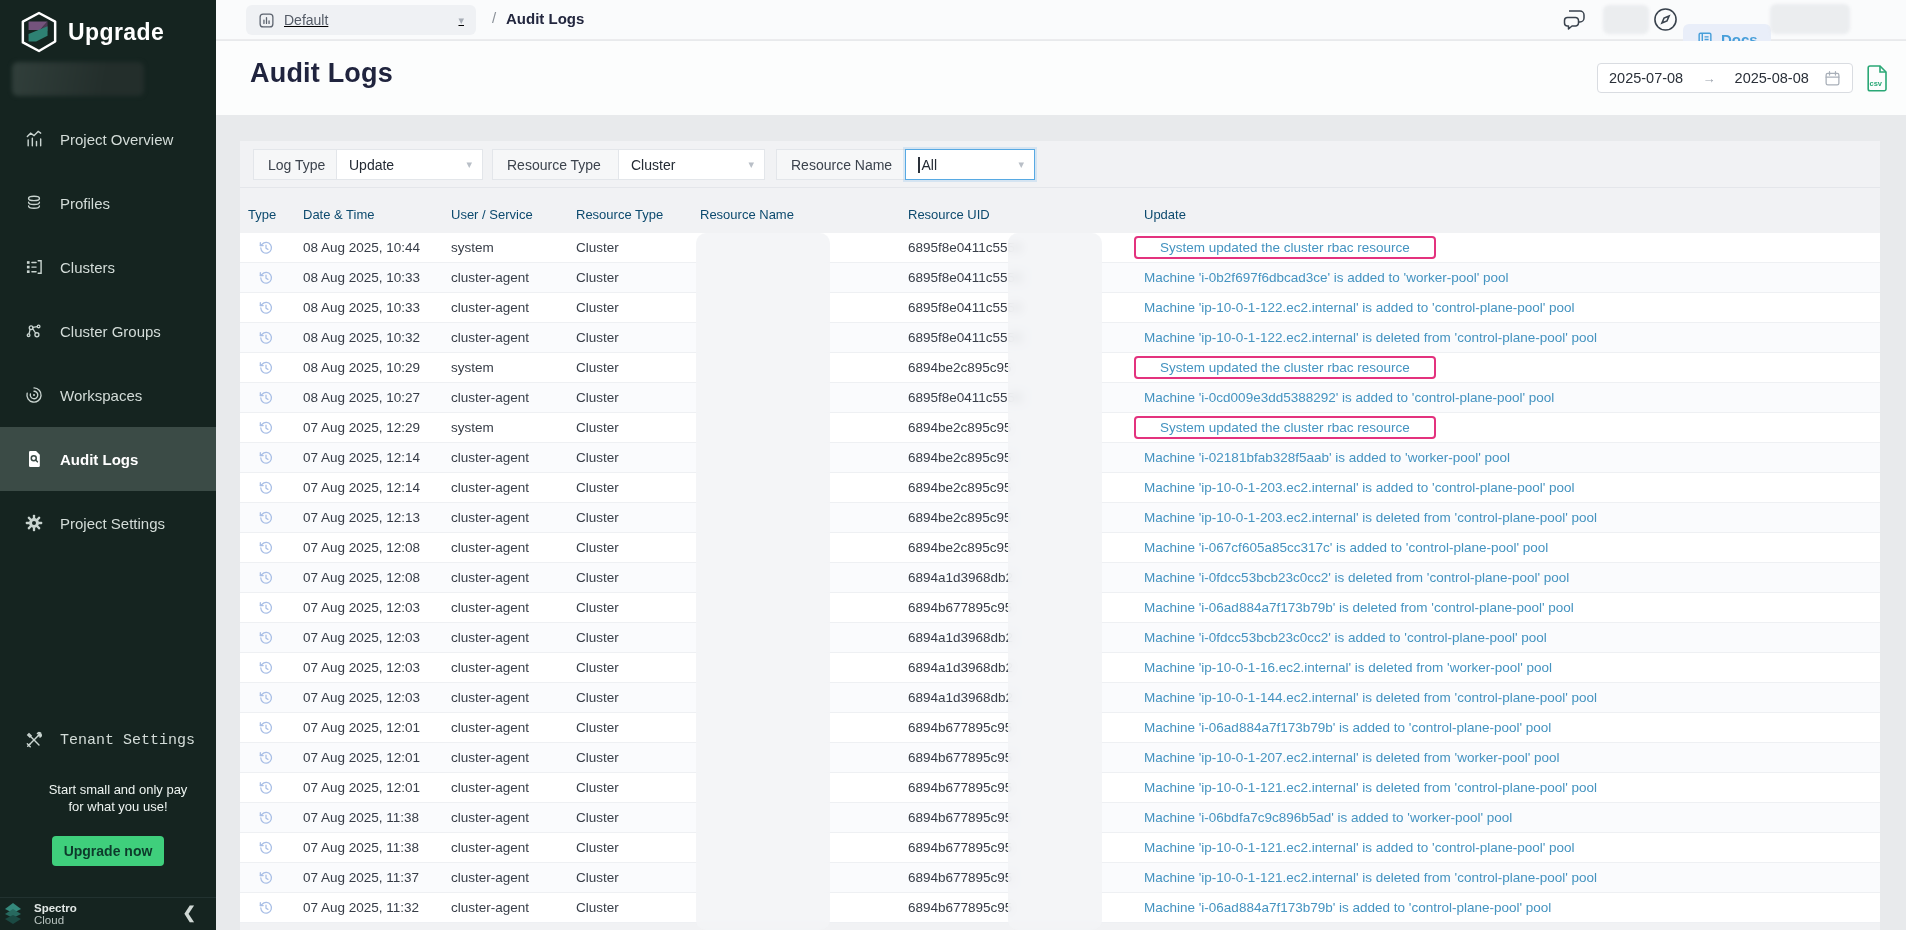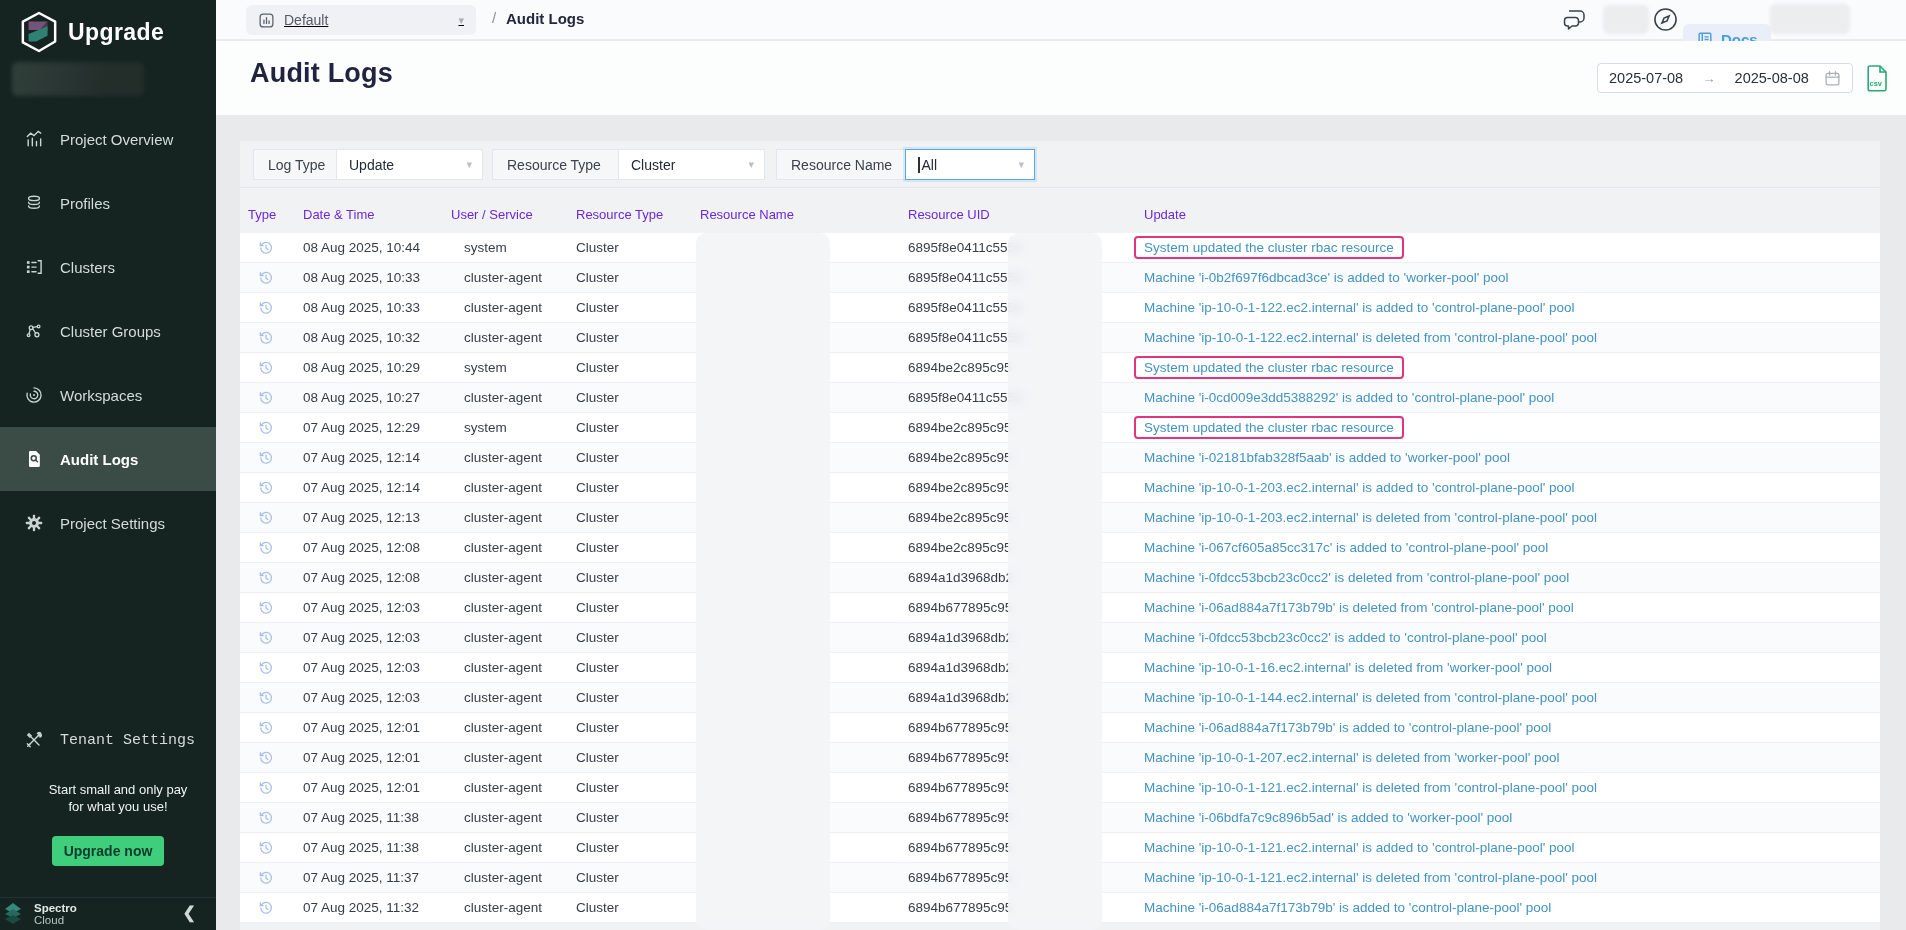--- a/index.html
+++ b/index.html
@@ -56,33 +56,33 @@
   .card{position:absolute;left:24px;top:26px;width:1640px;height:789px;background:#f1f2f4;}
   .fgroup{position:absolute;top:8px;height:31px;display:flex;}
   .flabel{display:flex;align-items:center;padding:0 14px;background:#f6f7f8;border:1px solid #e3e6ea;border-right:none;
           font-size:14px;color:#3c434d;white-space:nowrap;}
   .fselect{display:flex;align-items:center;background:#ffffff;border:1px solid #e3e6ea;font-size:14px;color:#232a33;
            padding:0 26px 0 12px;position:relative;cursor:pointer;white-space:nowrap;}
   .fselect .chev{position:absolute;right:10px;color:#b9bfc7;font-size:11px;}
   .fselect.focused{border:1.5px solid #57a9e3;box-shadow:0 0 0 2px rgba(87,169,227,.18);}
   .caret{display:inline-block;width:1.5px;height:16px;background:#2a3039;margin-right:2px;}
   .filter-divider{position:absolute;left:0;top:46px;width:1640px;height:1px;background:#e4e6ea;}
-  .th{position:absolute;top:66px;font-size:13px;color:#6d28d9;white-space:nowrap;}
+  .th{position:absolute;top:66px;font-size:13px;color:#0c4a6e;white-space:nowrap;}
   .rows{position:absolute;left:0;top:92px;width:1640px;height:697px;overflow:hidden;}
   .trow{position:relative;height:30px;border-bottom:1px solid #eef0f3;cursor:pointer;}
   .trow.odd{background:#ffffff;}
   .trow.even{background:#fafbfd;}
   .cell{position:absolute;top:0;height:29px;display:flex;align-items:center;font-size:13.5px;color:#373d47;white-space:nowrap;}
   .c-type{left:18px;}
   .c-date{left:63px;}
-  .c-user{left:224px;}
+  .c-user{left:211px;}
   .c-rtype{left:336px;}
   .c-uid{left:668px;}
   .c-update{left:904px;color:#4493c0;}
-  .hl{border:2px solid #e3327e;border-radius:4px;padding:2px 8px;margin-left:-10px;}
+  .hl{border:2px solid #e3327e;border-radius:4px;padding:2px 24px;margin-left:-10px;}
   .redact{position:absolute;top:92px;height:697px;border-radius:10px;background:rgba(242,243,246,.85);
           backdrop-filter:blur(5px);-webkit-backdrop-filter:blur(5px);}
   .redact-a{left:456px;width:134px;}
   .redact-b{left:768px;width:94px;}
 </style>
 </head>
 <body>
 
 <div id="app">
 

